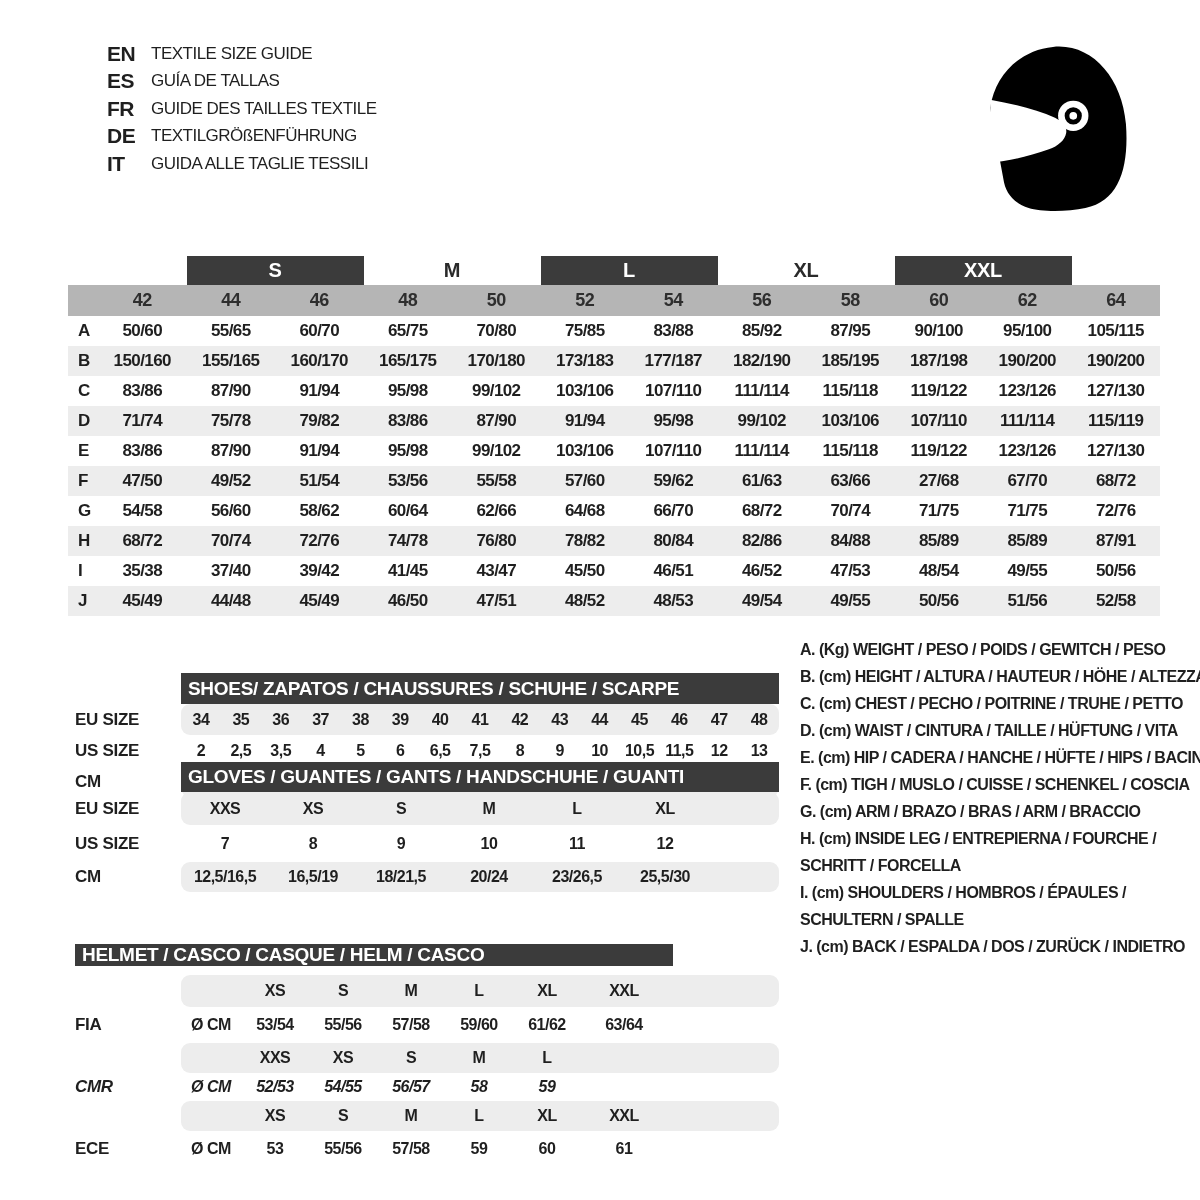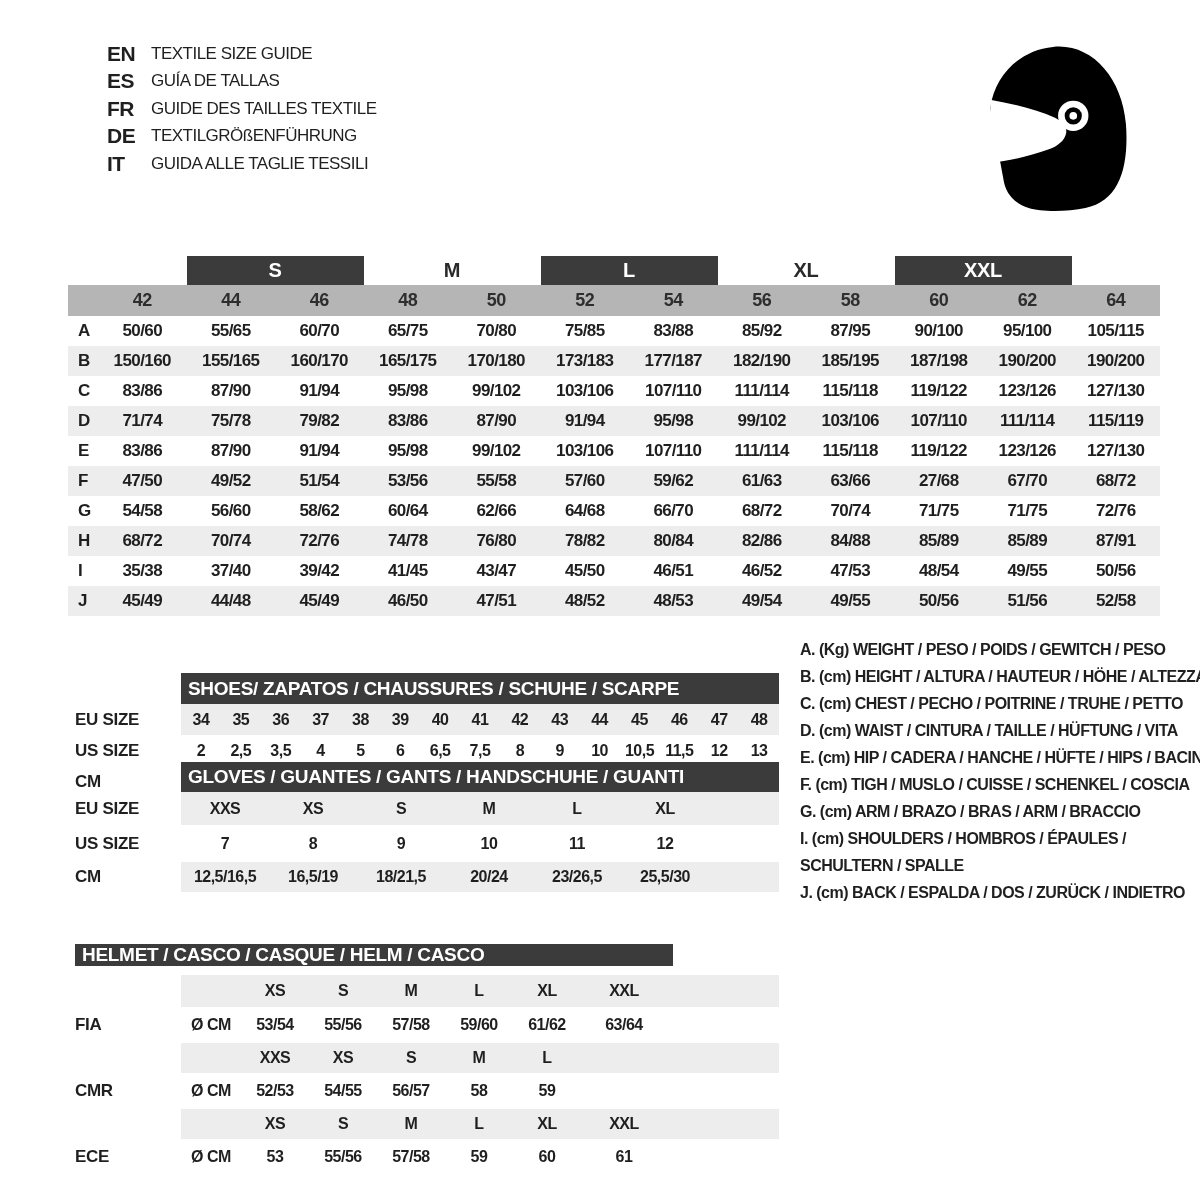--- a/index.html
+++ b/index.html
@@ -28,21 +28,21 @@
   .data-row.shade { background:#ededed; }
   .letter-cell { display:flex; align-items:center; padding-left:10px; font-weight:bold; font-size:17px; }
   .val-cell { display:flex; align-items:center; justify-content:center; font-weight:bold; font-size:17px; letter-spacing:-0.6px; white-space:nowrap; }
 
   
   .section { position:absolute; left:75px; width:705px; }
   .sec-row { display:flex; }
   .sec-label { width:106px; display:flex; align-items:center; font-weight:bold; font-size:17px; letter-spacing:-0.3px; }
   .sec-bar { width:598px; box-sizing:border-box; background:#3b3b3b; color:#fff; display:flex; align-items:center;
              padding-left:7px; font-weight:bold; font-size:19px; letter-spacing:-0.3px; white-space:nowrap; }
-  .sec-cells { width:598px; display:grid; }
+  .sec-cells { width:598px; display:grid;border-radius:9px; }
   .sec-cells.shade { background:#ededed; }
   .sec-cell { display:flex; align-items:center; justify-content:center; font-weight:bold; font-size:16px; letter-spacing:-0.5px; white-space:nowrap; }
 
   
   .legend { position:absolute; left:800px; top:636px; width:395px; }
   .legend-line { font-weight:bold; font-size:16px; line-height:27px; letter-spacing:-0.5px; white-space:nowrap; }
 </style>
 </head>
 <body>
 
@@ -395,21 +395,21 @@
         <div class="sec-cells shade" style="grid-template-columns: 60px 68px 68px 68px 68px 68px 86px;">
           <div class="sec-cell"></div>
           <div class="sec-cell">XXS</div>
           <div class="sec-cell">XS</div>
           <div class="sec-cell">S</div>
           <div class="sec-cell">M</div>
           <div class="sec-cell">L</div>
           <div class="sec-cell"></div>
         </div>
       </div>
-      <div class="sec-row" style="height: 36px;">
+      <div class="sec-row" style="height: 28px; font-style: italic;">
         <div class="sec-label">CMR</div>
         <div class="sec-cells" style="grid-template-columns: 60px 68px 68px 68px 68px 68px 86px;">
           <div class="sec-cell">Ø CM</div>
           <div class="sec-cell">52/53</div>
           <div class="sec-cell">54/55</div>
           <div class="sec-cell">56/57</div>
           <div class="sec-cell">58</div>
           <div class="sec-cell">59</div>
           <div class="sec-cell"></div>
         </div>
@@ -441,18 +441,20 @@
     </div>
 
   <div class="legend" id="legendBlock">
       <div class="legend-line">A. (Kg) WEIGHT / PESO / POIDS / GEWITCH / PESO</div>
       <div class="legend-line">B. (cm) HEIGHT / ALTURA / HAUTEUR / HÖHE / ALTEZZA</div>
       <div class="legend-line">C. (cm) CHEST / PECHO / POITRINE / TRUHE / PETTO</div>
       <div class="legend-line">D. (cm) WAIST / CINTURA / TAILLE / HÜFTUNG / VITA</div>
       <div class="legend-line">E. (cm) HIP / CADERA / HANCHE / HÜFTE / HIPS / BACINO</div>
       <div class="legend-line">F. (cm) TIGH / MUSLO / CUISSE / SCHENKEL / COSCIA</div>
       <div class="legend-line">G. (cm) ARM / BRAZO / BRAS / ARM / BRACCIO</div>
+      <div class="legend-line">H. (cm) INSIDE LEG / ENTREPIERNA / FOURCHE /</div>
+      <div class="legend-line">SCHRITT / FORCELLA</div>
       <div class="legend-line">I. (cm) SHOULDERS / HOMBROS / ÉPAULES /</div>
       <div class="legend-line">SCHULTERN / SPALLE</div>
       <div class="legend-line">J. (cm) BACK / ESPALDA / DOS / ZURÜCK / INDIETRO</div>
     </div>
 
 </div>
 
 </body></html>

